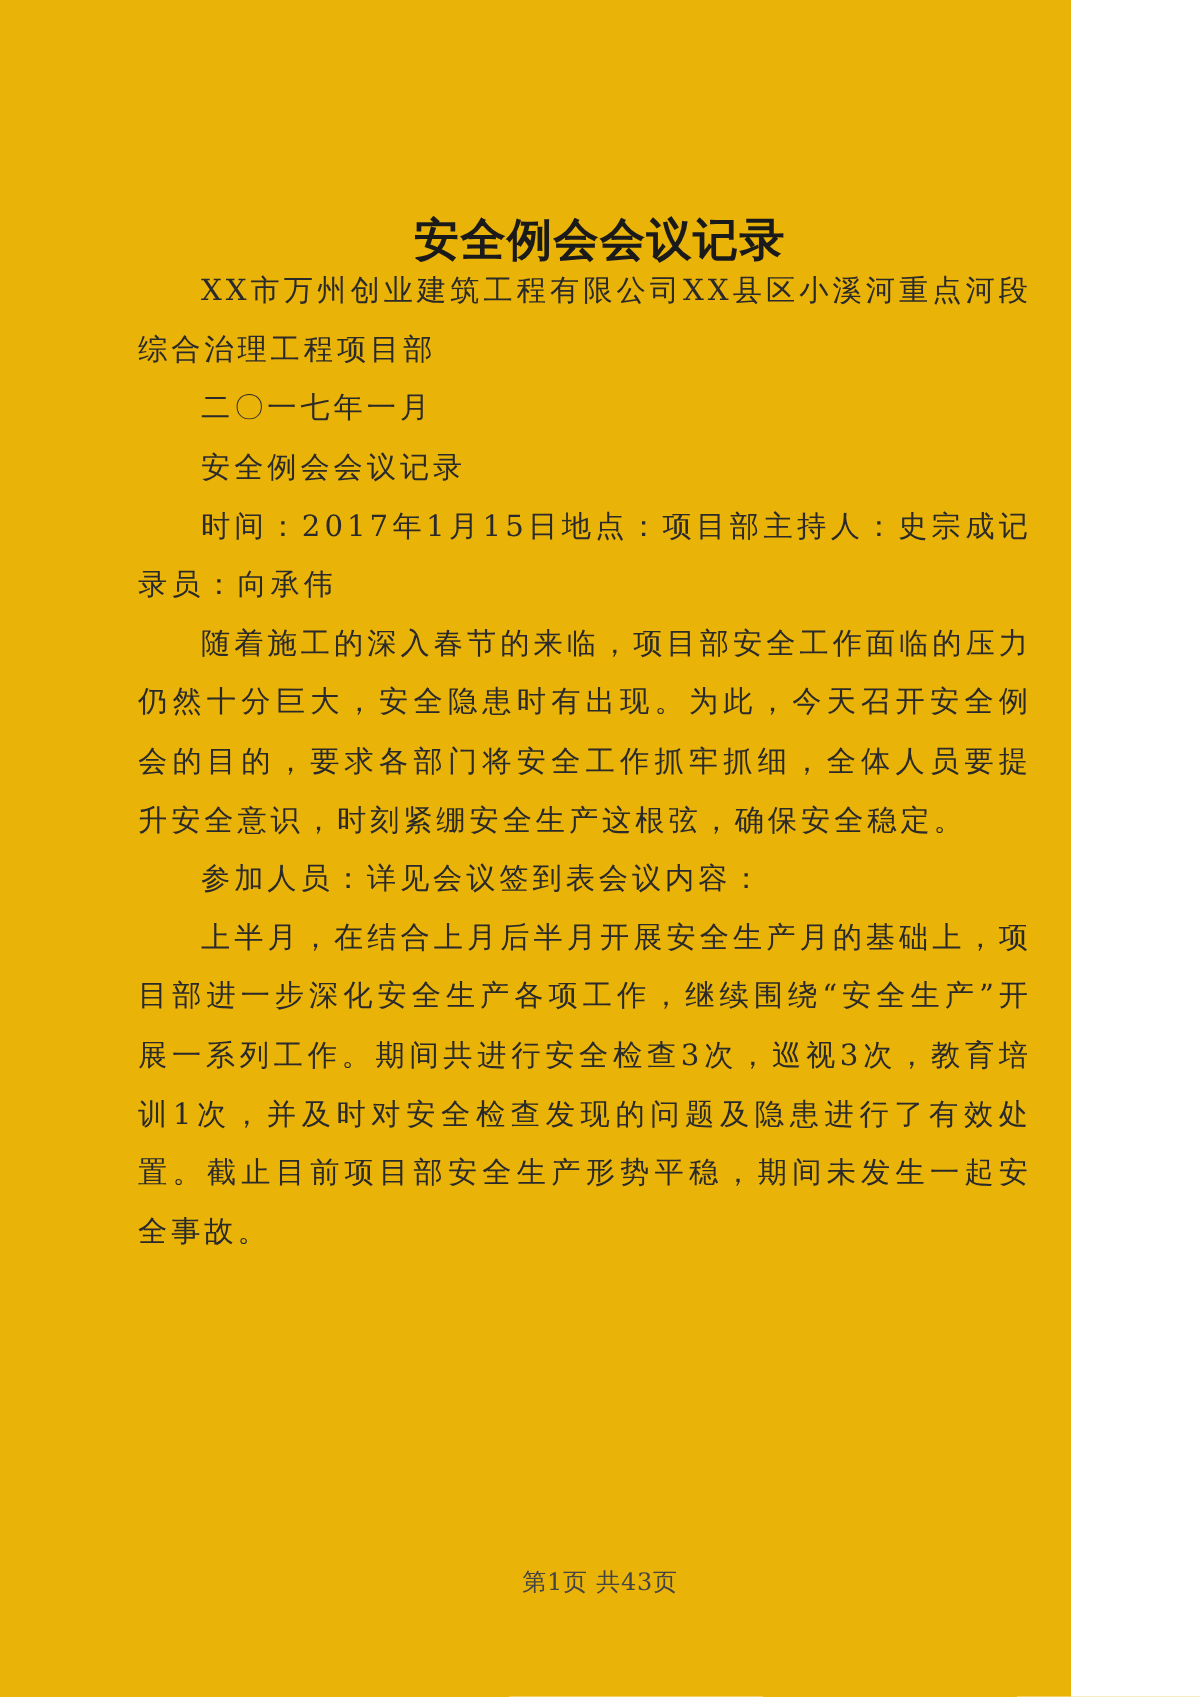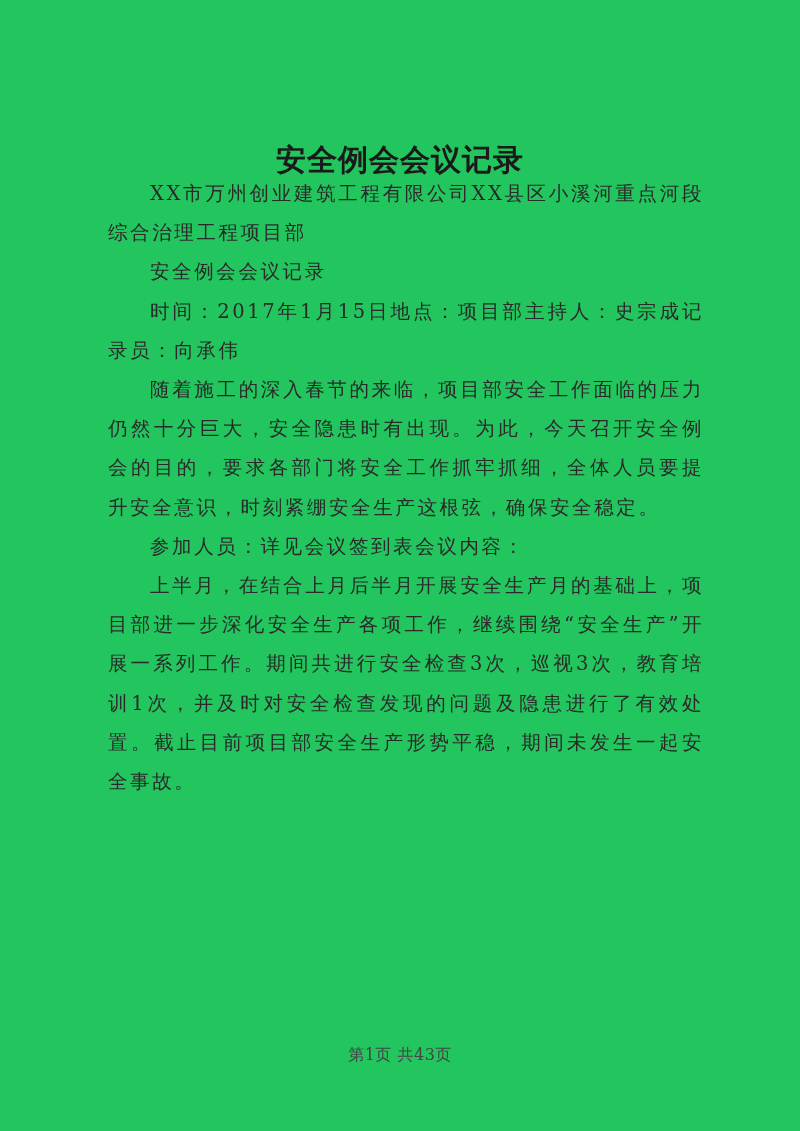--- a/index.html
+++ b/index.html
@@ -1,44 +1,45 @@
 <!DOCTYPE html>
 <html><head>
 <meta charset="utf-8">
 <style>
   html, body { margin: 0; padding: 0; background: #ffffff; }
   body { width: 800px; height: 1131px; position: relative; overflow: hidden; }
   .page {
-    position: absolute; left: 0; top: 0; width: 800px; height: 1131px;
-    background: #22c55e; color: #2a2a2a;
+    position: absolute; left: 0; top: 0; width: 714px; height: 1131px;
+    background: #eab308; color: #2a2a2a;
     font-family: "DejaVu Serif", "Liberation Serif", serif;
   }
   .title {
     position: absolute; top: 140px; left: 0; width: 800px; text-align: center;
     font-family: "DejaVu Sans", "Liberation Sans", sans-serif;
     font-weight: bold; font-size: 30px; letter-spacing: 1px; color: #1a1a1a;
   }
   .body {
-    position: absolute; left: 108px; top: 174px; width: 596px;
+    position: absolute; left: 92px; top: 174px; width: 596px;
     font-size: 19.5px; line-height: 39.2px; letter-spacing: 2.6px;
     text-align: justify;
   }
   .p { margin: 0; text-indent: 42px; }
   .footer {
     position: absolute; top: 1045px; left: 0; width: 800px; text-align: center;
     font-size: 16px; color: #444; letter-spacing: 0.5px;
   }
 </style>
 </head>
 <body>
 
 <div class="page">
   <div class="title">安全例会会议记录</div>
   <div class="body">
     <p class="p">XX市万州创业建筑工程有限公司XX县区小溪河重点河段综合治理工程项目部</p>
+    <p class="p">二〇一七年一月</p>
     <p class="p">安全例会会议记录</p>
     <p class="p">时间：2017年1月15日地点：项目部主持人：史宗成记录员：向承伟</p>
     <p class="p">随着施工的深入春节的来临，项目部安全工作面临的压力仍然十分巨大，安全隐患时有出现。为此，今天召开安全例会的目的，要求各部门将安全工作抓牢抓细，全体人员要提升安全意识，时刻紧绷安全生产这根弦，确保安全稳定。</p>
     <p class="p">参加人员：详见会议签到表会议内容：</p>
     <p class="p">上半月，在结合上月后半月开展安全生产月的基础上，项目部进一步深化安全生产各项工作，继续围绕“安全生产”开展一系列工作。期间共进行安全检查3次，巡视3次，教育培训1次，并及时对安全检查发现的问题及隐患进行了有效处置。截止目前项目部安全生产形势平稳，期间未发生一起安全事故。</p>
   </div>
   <div class="footer">第1页 共43页</div>
 </div>
 
 </body></html>

